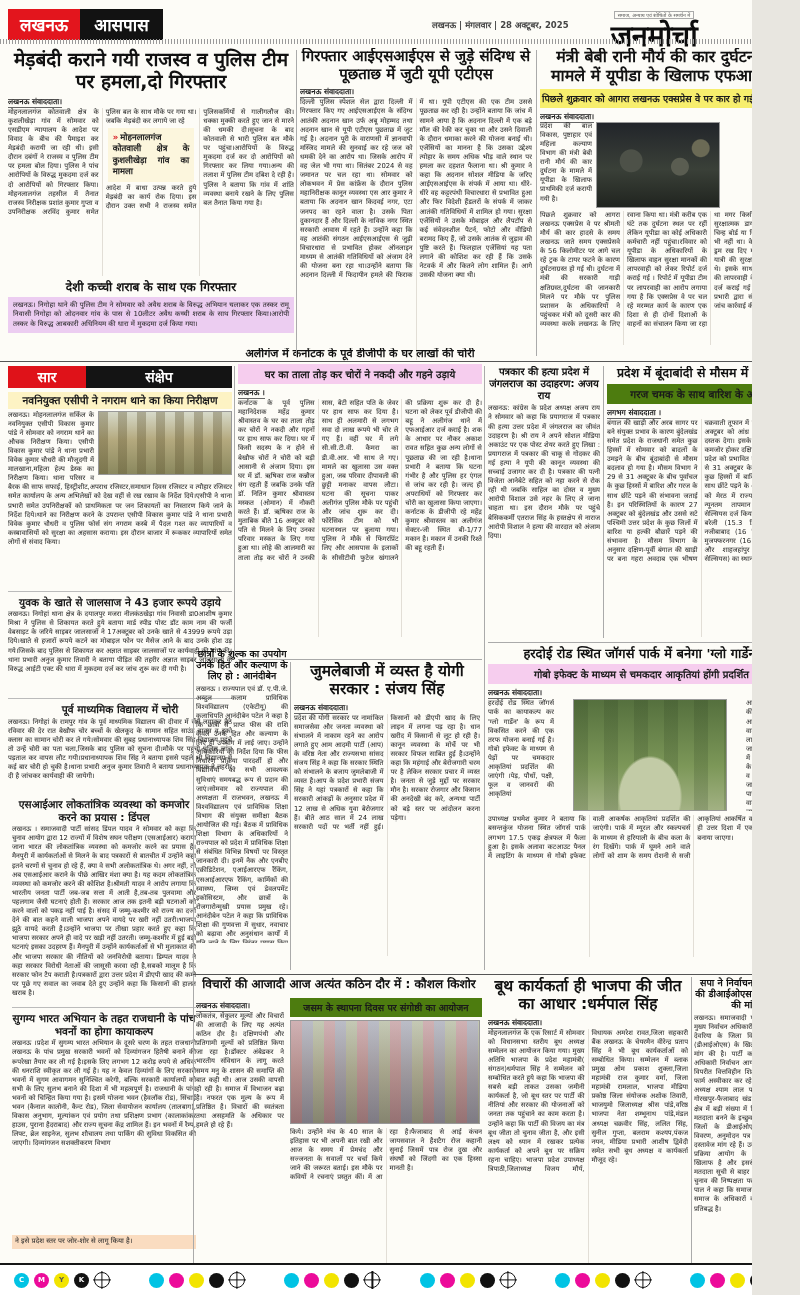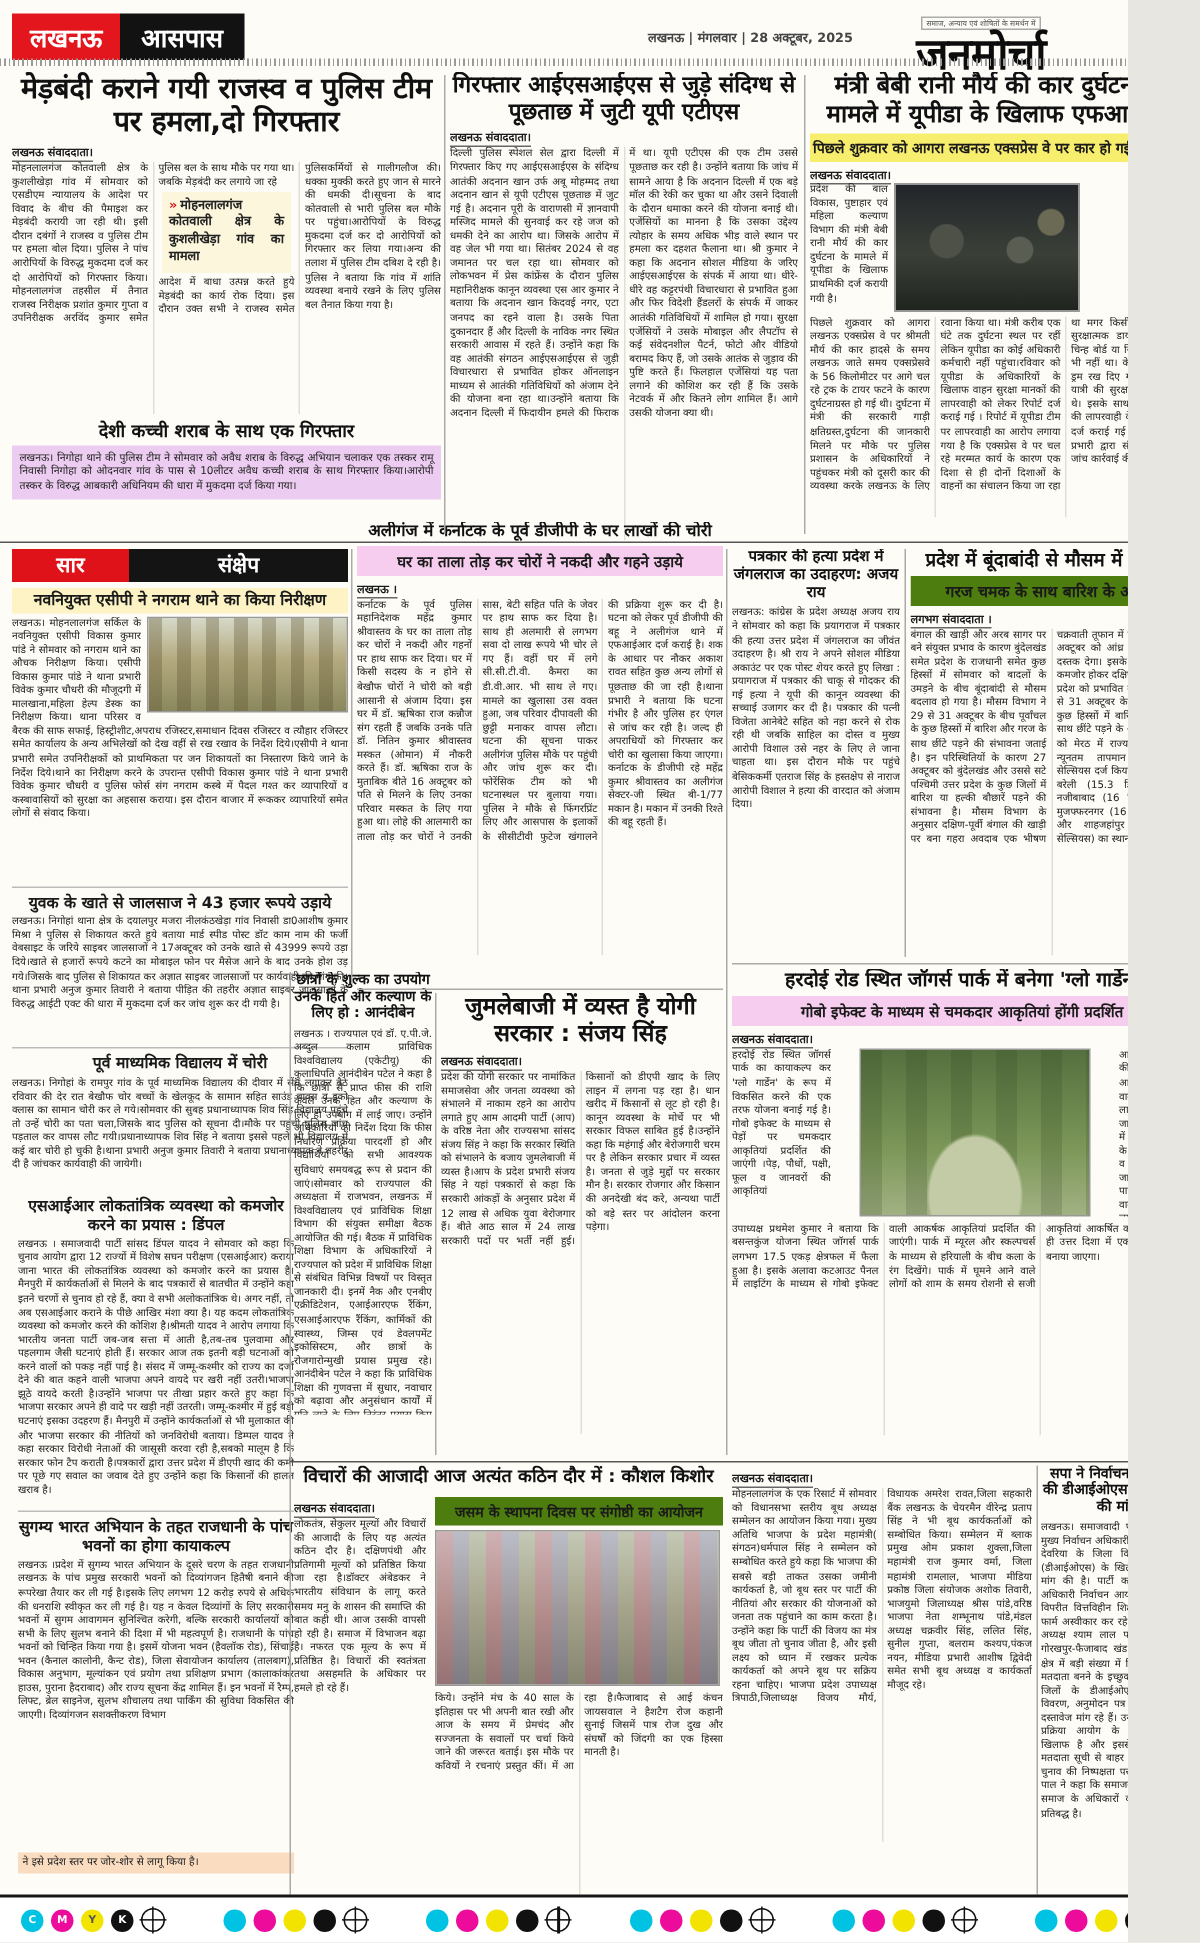--- a/index.html
+++ b/index.html
@@ -192,20 +192,21 @@
     <div class="byline" style="margin:2px 0;"><span>लखनऊ संवाददाता।</span></div>
     <div class="body" style="height:268px;">लोकतंत्र, सेकुलर मूल्यों और विचारों की आजादी के लिए यह अत्यंत कठिन दौर है। दक्षिणपंथी और प्रतिगामी मूल्यों को प्रतिष्ठित किया जा रहा है।डॉक्टर अंबेडकर ने भारतीय संविधान के लागू करते समय मनु के शासन की समाप्ति की बात कही थी। आज उसकी वापसी हो रही है। समाज में विभाजन बढ़ा है। नफरत एक मूल्य के रूप में प्रतिष्ठित है। विचारों की स्वतंत्रता तथा असहमति के अधिकार पर हमले हो रहे हैं।</div>
   </div>
   <div class="art" style="left:290px;top:998px;width:192px;height:296px;">
     <div class="subbar cyan" style="font-size:9.5px;padding:3px 2px;margin-bottom:3px;">जसम के स्थापना दिवस पर संगोष्ठी का आयोजन</div>
     <div class="photo photo-group" style="width:190px;height:104px;box-sizing:border-box;"></div>
     <div class="body cols2" style="height:162px;margin-top:4px;">किये। उन्होंने मंच के 40 साल के इतिहास पर भी अपनी बात रखी और आज के समय में प्रेमचंद और सज्जनता के सवालों पर चर्चा किये जाने की जरूरत बताई। इस मौके पर कवियों ने रचनाएं प्रस्तुत कीं। में आ रहा है।फैजाबाद से आई कंचन जायसवाल ने हैशटैग रोज कहानी सुनाई जिसमें पात्र रोज दुख और संघर्षों को जिंदगी का एक हिस्सा मानती है।</div>
   </div>
 
   <div class="art" style="left:488px;top:977px;width:200px;height:316px;">
+    <div class="hl" style="font-size:15.5px;">बूथ कार्यकर्ता ही भाजपा की जीत का आधार :धर्मपाल सिंह</div>
     <div class="byline"><span>लखनऊ संवाददाता।</span></div>
     <div class="body cols2" style="height:236px;">मोहनलालगंज के एक रिसार्ट में सोमवार को विधानसभा स्तरीय बूथ अध्यक्ष सम्मेलन का आयोजन किया गया। मुख्य अतिथि भाजपा के प्रदेश महामंत्री( संगठन)धर्मपाल सिंह ने सम्मेलन को सम्बोधित करते हुये कहा कि भाजपा की सबसे बड़ी ताकत उसका जमीनी कार्यकर्ता है, जो बूथ स्तर पर पार्टी की नीतियां और सरकार की योजनाओं को जनता तक पहुंचाने का काम करता है।उन्होंने कहा कि पार्टी की विजय का मंत्र बूथ जीता तो चुनाव जीता है, और इसी लक्ष्य को ध्यान में रखकर प्रत्येक कार्यकर्ता को अपने बूथ पर सक्रिय रहना चाहिए। भाजपा प्रदेश उपाध्यक्ष त्रिपाठी,जिलाध्यक्ष विजय मौर्य, विधायक अमरेश रावत,जिला सहकारी बैंक लखनऊ के चेयरमैन वीरेन्द्र प्रताप सिंह ने भी बूथ कार्यकर्ताओं को सम्बोधित किया। सम्मेलन में ब्लाक प्रमुख ओम प्रकाश शुक्ला,जिला महामंत्री राज कुमार वर्मा, जिला महामंत्री रामलाल, भाजपा मीडिया प्रकोष्ठ जिला संयोजक अशोक तिवारी, भाजयुमो जिलाध्यक्ष श्रीस पांडे,वरिष्ठ भाजपा नेता शम्भूनाथ पांडे,मंडल अध्यक्ष चक्रवीर सिंह, ललित सिंह, सुनील गुप्ता, बलराम कश्यप,पंकज नयन, मीडिया प्रभारी आशीष द्विवेदी समेत सभी बूथ अध्यक्ष व कार्यकर्ता मौजूद रहे।</div>
   </div>
 
   <div class="art" style="left:694px;top:977px;width:101px;height:316px;">
     <div class="hl" style="font-size:9.5px;">सपा ने निर्वाचन आयोग से की डीआईओएस पर कार्रवाई की मांग</div>
     <div class="body" style="height:260px;margin-top:3px;">लखनऊ। समाजवादी पार्टी ने प्रदेश के मुख्य निर्वाचन अधिकारी से गोरखपुर और देवरिया के जिला विद्यालय निरीक्षकों (डीआईओएस) के खिलाफ कार्रवाई की मांग की है। पार्टी का आरोप है कि अधिकारी निर्वाचन आयोग के नियमों के विपरीत वित्तविहीन शिक्षकों के मतदाता फार्म अस्वीकार कर रहे हैं।पार्टी के प्रदेश अध्यक्ष श्याम लाल पाल ने कहा कि गोरखपुर-फैजाबाद खंड शिक्षक निर्वाचन क्षेत्र में बड़ी संख्या में वित्तविहीन शिक्षक मतदाता बनने के इच्छुक हैं, लेकिन दोनों जिलों के डीआईओएस उनसे वेतन विवरण, अनुमोदन पत्र और नियुक्ति के दस्तावेज मांग रहे हैं। उन्होंने कहा कि यह प्रक्रिया आयोग के दिशा-निर्देशों के खिलाफ है और इससे अनेक शिक्षक मतदाता सूची से बाहर हो रहे हैं, जिससे चुनाव की निष्पक्षता पर प्रश्न उठ रहे हैं।पाल ने कहा कि समाजवादी पार्टी शिक्षक समाज के अधिकारों की रक्षा के लिए प्रतिबद्ध है।</div>
   </div>
 
   <div class="rule" style="left:296px;top:50px;width:1px;height:306px;"></div>

